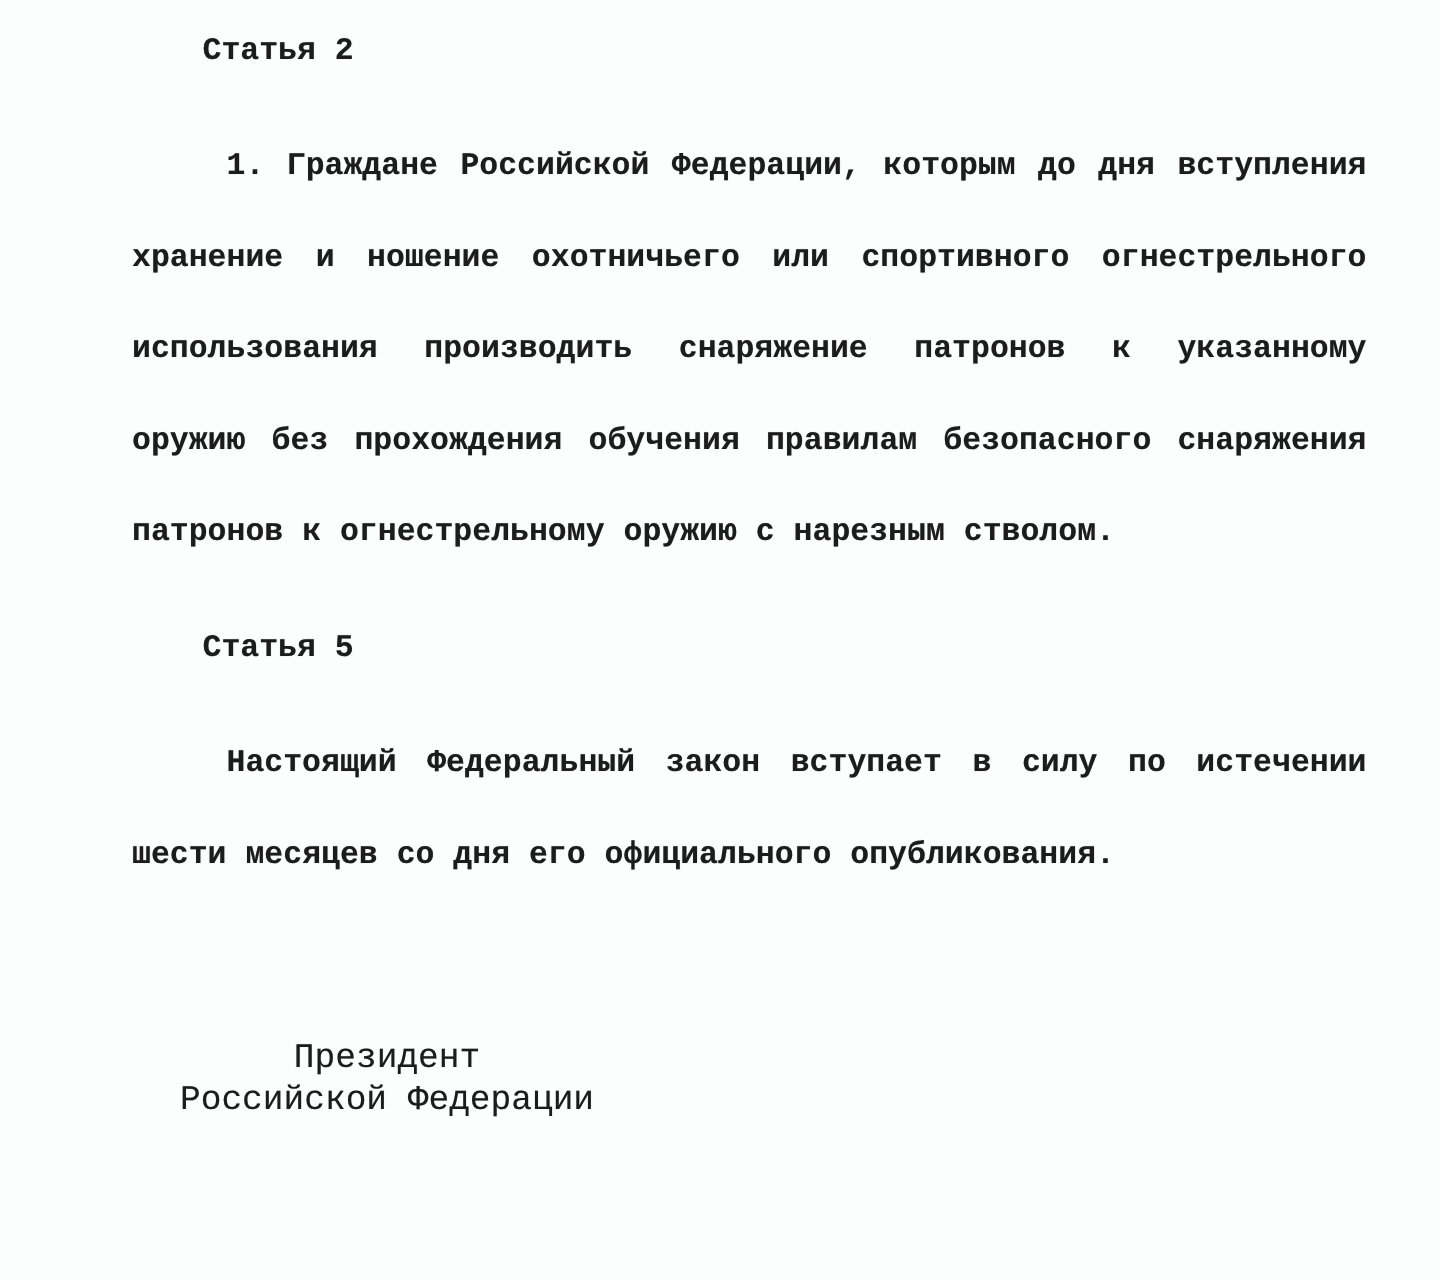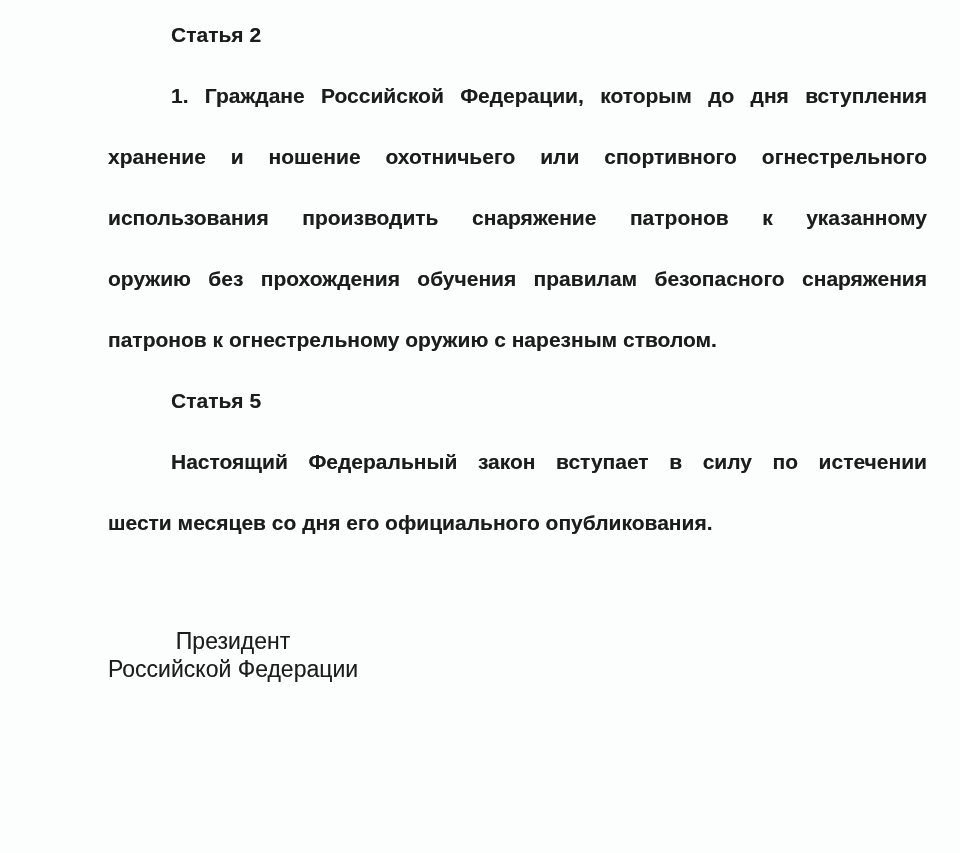--- a/index.html
+++ b/index.html
@@ -8,37 +8,37 @@
     padding: 0;
     background: #ffffff;
   }
   .page {
     position: relative;
     width: 960px;
     height: 853px;
     box-sizing: border-box;
     background: var(--page-bg, #fcfdfd);
     color: var(--text-color, #1c1c1c);
-    font-family: Liberation Sans, sans-serif;
+    font-family: Liberation Mono, monospace;
     font-size: 21px;
     font-weight: bold;
-    padding: 4px 33px 0 108px;
+    padding: 4px 33px 0 72px;
     overflow: hidden;
     text-shadow: 0 0 0.6px rgba(28,28,28,0.45);
   }
   .article-heading {
     margin: 0;
     font-size: 21px;
     font-weight: bold;
     line-height: 61px;
     text-indent: 63px;
     white-space: nowrap;
   }
   .para {
-    margin: 0;
+    margin: 16px;
   }
   .line {
     line-height: 61px;
     text-align: justify;
     text-align-last: justify;
     white-space: nowrap;
   }
   .line.first {
     text-indent: 63px;
   }
@@ -48,20 +48,21 @@
     white-space: normal;
   }
   .signature {
     display: inline-block;
     margin-top: 74px;
     font-weight: normal;
     font-size: 23px;
     line-height: 28px;
     text-align: center;
     text-shadow: 0 0 0.5px rgba(28,28,28,0.4);
+    margin-left: 48px;
   }
   .signature .sig-line {
     display: block;
   }
 </style>
 </head>
 <body>
 
 <div class="page" style="--page-bg: #fcfdfd; --text-color: #1c1c1c;">
 

